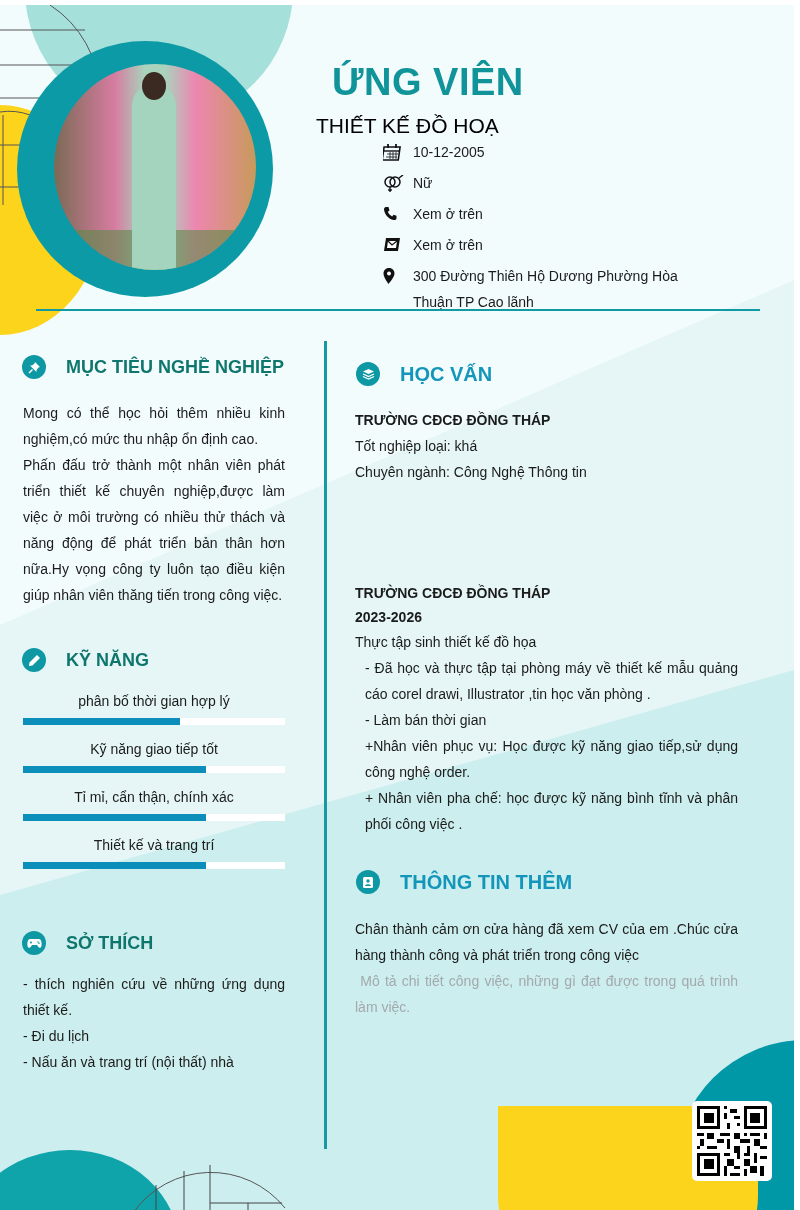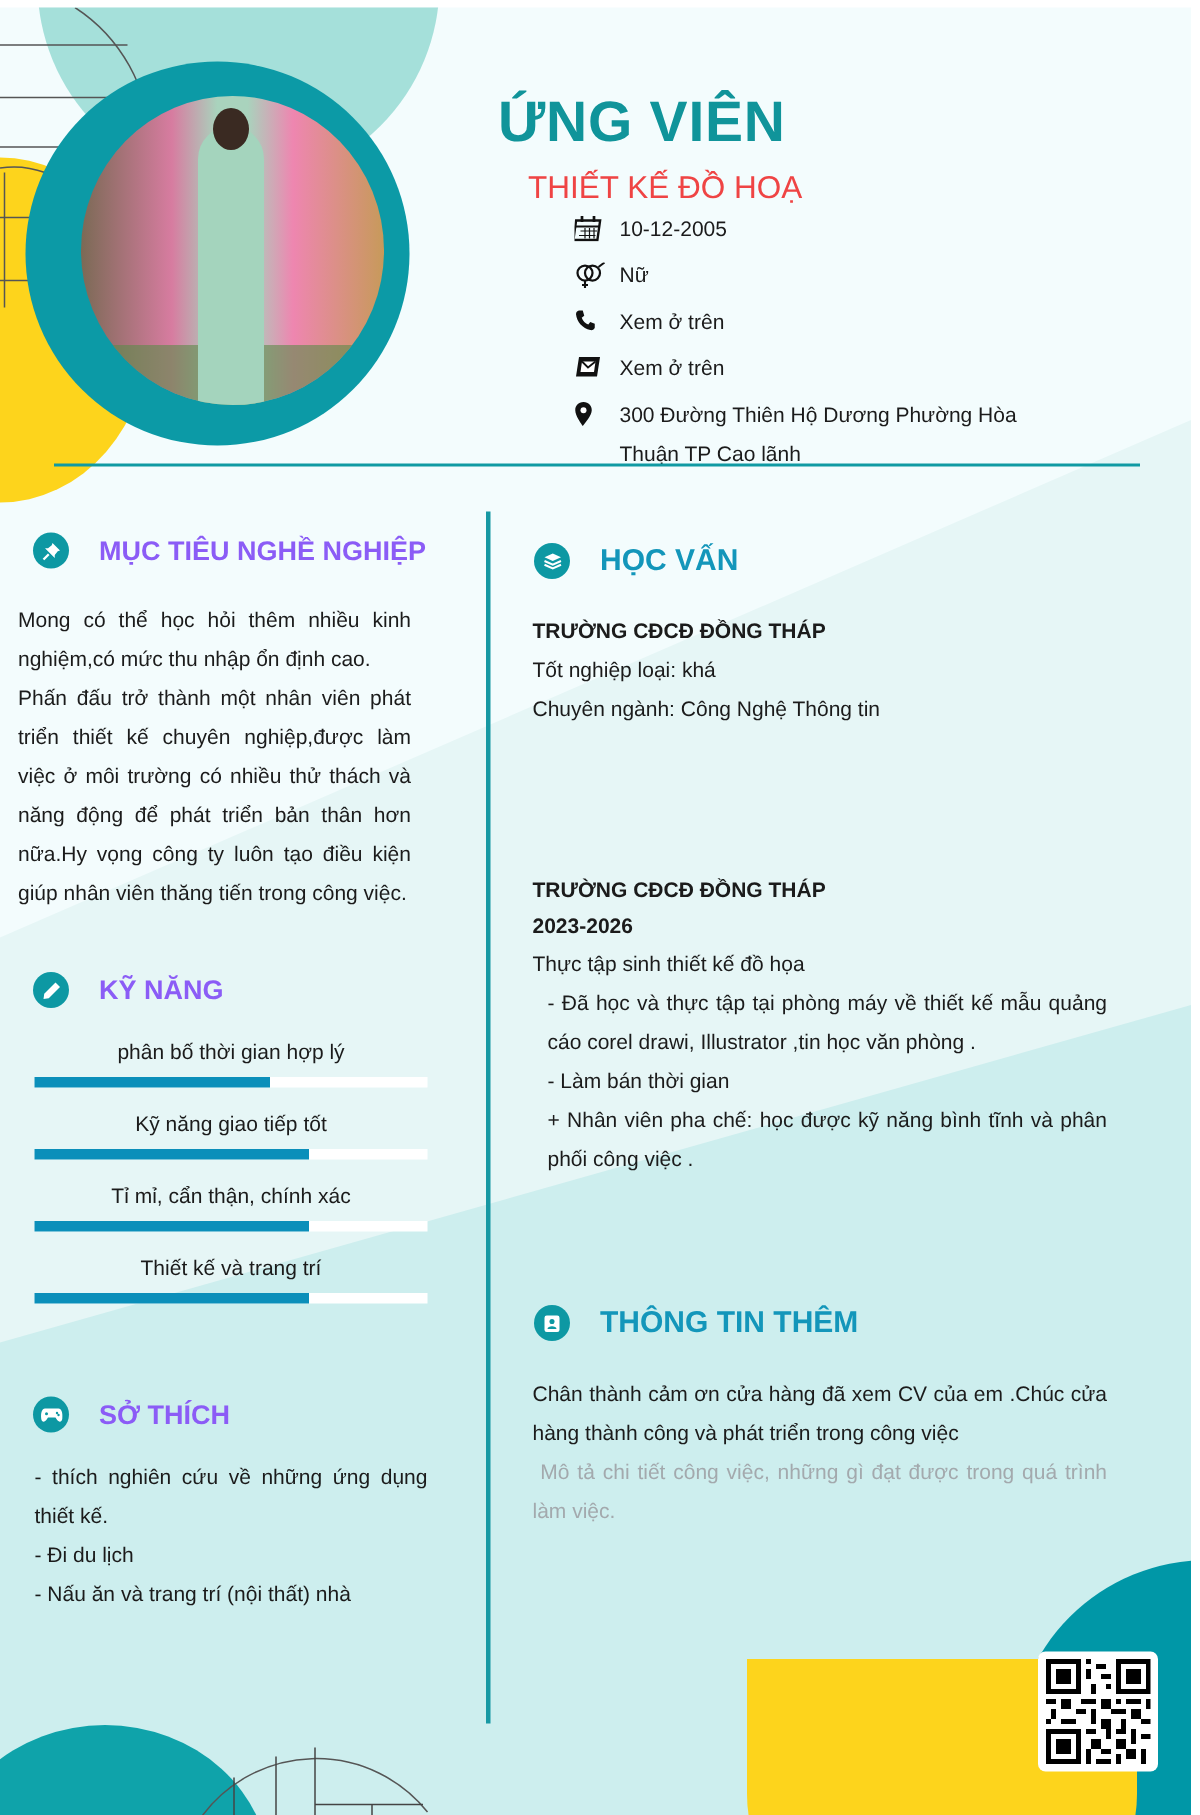--- a/index.html
+++ b/index.html
@@ -31,35 +31,35 @@
     border-radius: 50%; background: #0c9aa6; }
   .avatar { position: absolute; left: 54px; top: 59px; width: 202px; height: 206px; border-radius: 50%;
     overflow: hidden; background: linear-gradient(90deg, #7b6a55 0%, #d77ca0 30%, #a9d3bd 45%, #a9d3bd 55%, #ee86b0 70%, #c79a5a 100%); }
   .avatar .person { position: absolute; left: 78px; top: 20px; width: 44px; height: 190px;
     background: #a4d4bd; border-radius: 22px 22px 6px 6px; }
   .avatar .head { position: absolute; left: 88px; top: 8px; width: 24px; height: 28px;
     background: #3a2a22; border-radius: 50%; }
   .avatar .ground { position: absolute; left: 0; bottom: 0; width: 100%; height: 40px; background: #5b8b4a; opacity: .6; }
 
   .name { position: absolute; left: 332px; top: 56px; font-size: 38px; font-weight: bold; color: #10949a; letter-spacing: 0.5px; }
-  .title { position: absolute; left: 352px; top: 109px; font-size: 21px; color: #ef4444; }
+  .title { position: absolute; left: 316px; top: 109px; font-size: 21px; color: #000000; }
 
   .info { position: absolute; left: 383px; top: 138px; width: 300px; }
   .info-row { display: flex; align-items: flex-start; height: 31px; font-size: 14px; color: #1b1b1b; }
   .info-row .ic { width: 30px; flex: none; display: flex; justify-content: flex-start; padding-top: 1px; }
   .info-row .tx { line-height: 26px; margin-top: -4px; }
   .info-row.addr .tx { width: 270px; }
 
   .head-rule { position: absolute; left: 36px; top: 304px; width: 724px; height: 2px; background: #109aa3; }
   .v-rule { position: absolute; left: 324px; top: 336px; width: 3px; height: 808px; background: #1798a3; }
 
   .sec-head { position: absolute; display: flex; align-items: center; }
   .sec-head .badge { width: 24px; height: 24px; border-radius: 50%; background: #0d98a3; display:flex; align-items:center; justify-content:center; margin-right: 20px; }
   .sec-head .label { font-size: 18px; font-weight: bold; }
-  .left-head .label { color: #8b5cf6; }
+  .left-head .label { color: #0f766e; }
   .right-head .label { color: #1396ba; font-size: 20px; }
 
   .para { position: absolute; font-size: 14px; line-height: 26px; text-align: justify; color: #1b1b1b; }
   .para p { margin: 0; }
 
   .skills { position: absolute; left: 23px; top: 686px; width: 262px; }
   .skill { height: 48px; }
   .skill .sname { font-size: 14px; line-height: 20px; height: 27px; text-align: center; }
   .skill .track { width: 262px; height: 7px; background: #ffffff; position: relative; }
   .skill .fill { position: absolute; left: 0; top: 0; height: 7px; background: #0b8fba; }
@@ -160,21 +160,21 @@
 
   <div class="sec-head left-head" style="left:22px;top:350px">
     <span class="badge">
       <svg width="13" height="13" viewBox="0 0 13 13">
           <path d="M7 1 L12 6 L10.5 6.5 L8.5 9 L8.5 11 L2 4.5 L4 4.5 L6.5 2.5 Z" fill="#fff"></path>
           <line x1="4.5" y1="8.5" x2="1" y2="12" stroke="#fff" stroke-width="1.5"></line>
         </svg>
     </span>
     <span class="label">MỤC TIÊU NGHỀ NGHIỆP</span>
   </div>
-  <div class="para" style="left:12px;top:395px;width:262px">
+  <div class="para" style="left:23px;top:395px;width:262px">
     <p>Mong có thể học hỏi thêm nhiều kinh nghiệm,có mức thu nhập ổn định cao.</p>
     <p>Phấn đấu trở thành một nhân viên phát triển thiết kế chuyên nghiệp,được làm việc ở môi trường có nhiều thử thách và năng động để phát triển bản thân hơn nữa.Hy vọng công ty luôn tạo điều kiện giúp nhân viên thăng tiến trong công việc.</p>
   </div>
 
   <div class="sec-head left-head" style="left:22px;top:643px">
     <span class="badge">
       <svg width="13" height="13" viewBox="0 0 13 13">
           <path d="M9 1 L12 4 L4.5 11.5 L1 12 L1.5 8.5 Z" fill="#fff"></path>
         </svg>
     </span>
@@ -239,20 +239,21 @@
     <p>Tốt nghiệp loại: khá</p>
     <p>Chuyên ngành: Công Nghệ Thông tin</p>
   </div>
 
   <div class="para" style="left:355px;top:576px;width:383px">
     <p class="bold" style="line-height:24px">TRƯỜNG CĐCĐ ĐỒNG THÁP</p>
     <p class="bold" style="line-height:24px">2023-2026</p>
     <p>Thực tập sinh thiết kế đồ họa</p>
     <p class="indent">- Đã học và thực tập tại phòng máy về thiết kế mẫu quảng cáo corel drawi, Illustrator ,tin học văn phòng .</p>
     <p class="indent">- Làm bán thời gian</p>
+    <p class="indent">+Nhân viên phục vụ: Học được kỹ năng giao tiếp,sử dụng công nghệ order.</p>
     <p class="indent">+ Nhân viên pha chế: học được kỹ năng bình tĩnh và phân phối công việc .</p>
   </div>
 
   <div class="sec-head right-head" style="left:356px;top:865px">
     <span class="badge">
       <svg width="12" height="13" viewBox="0 0 12 13">
           <rect x="1" y="1" width="10" height="11" rx="1.5" fill="#fff"></rect>
           <circle cx="6" cy="5" r="1.7" fill="#0d98a3"></circle>
           <path d="M3 10 C3 7.5 9 7.5 9 10 Z" fill="#0d98a3"></path>
         </svg>

